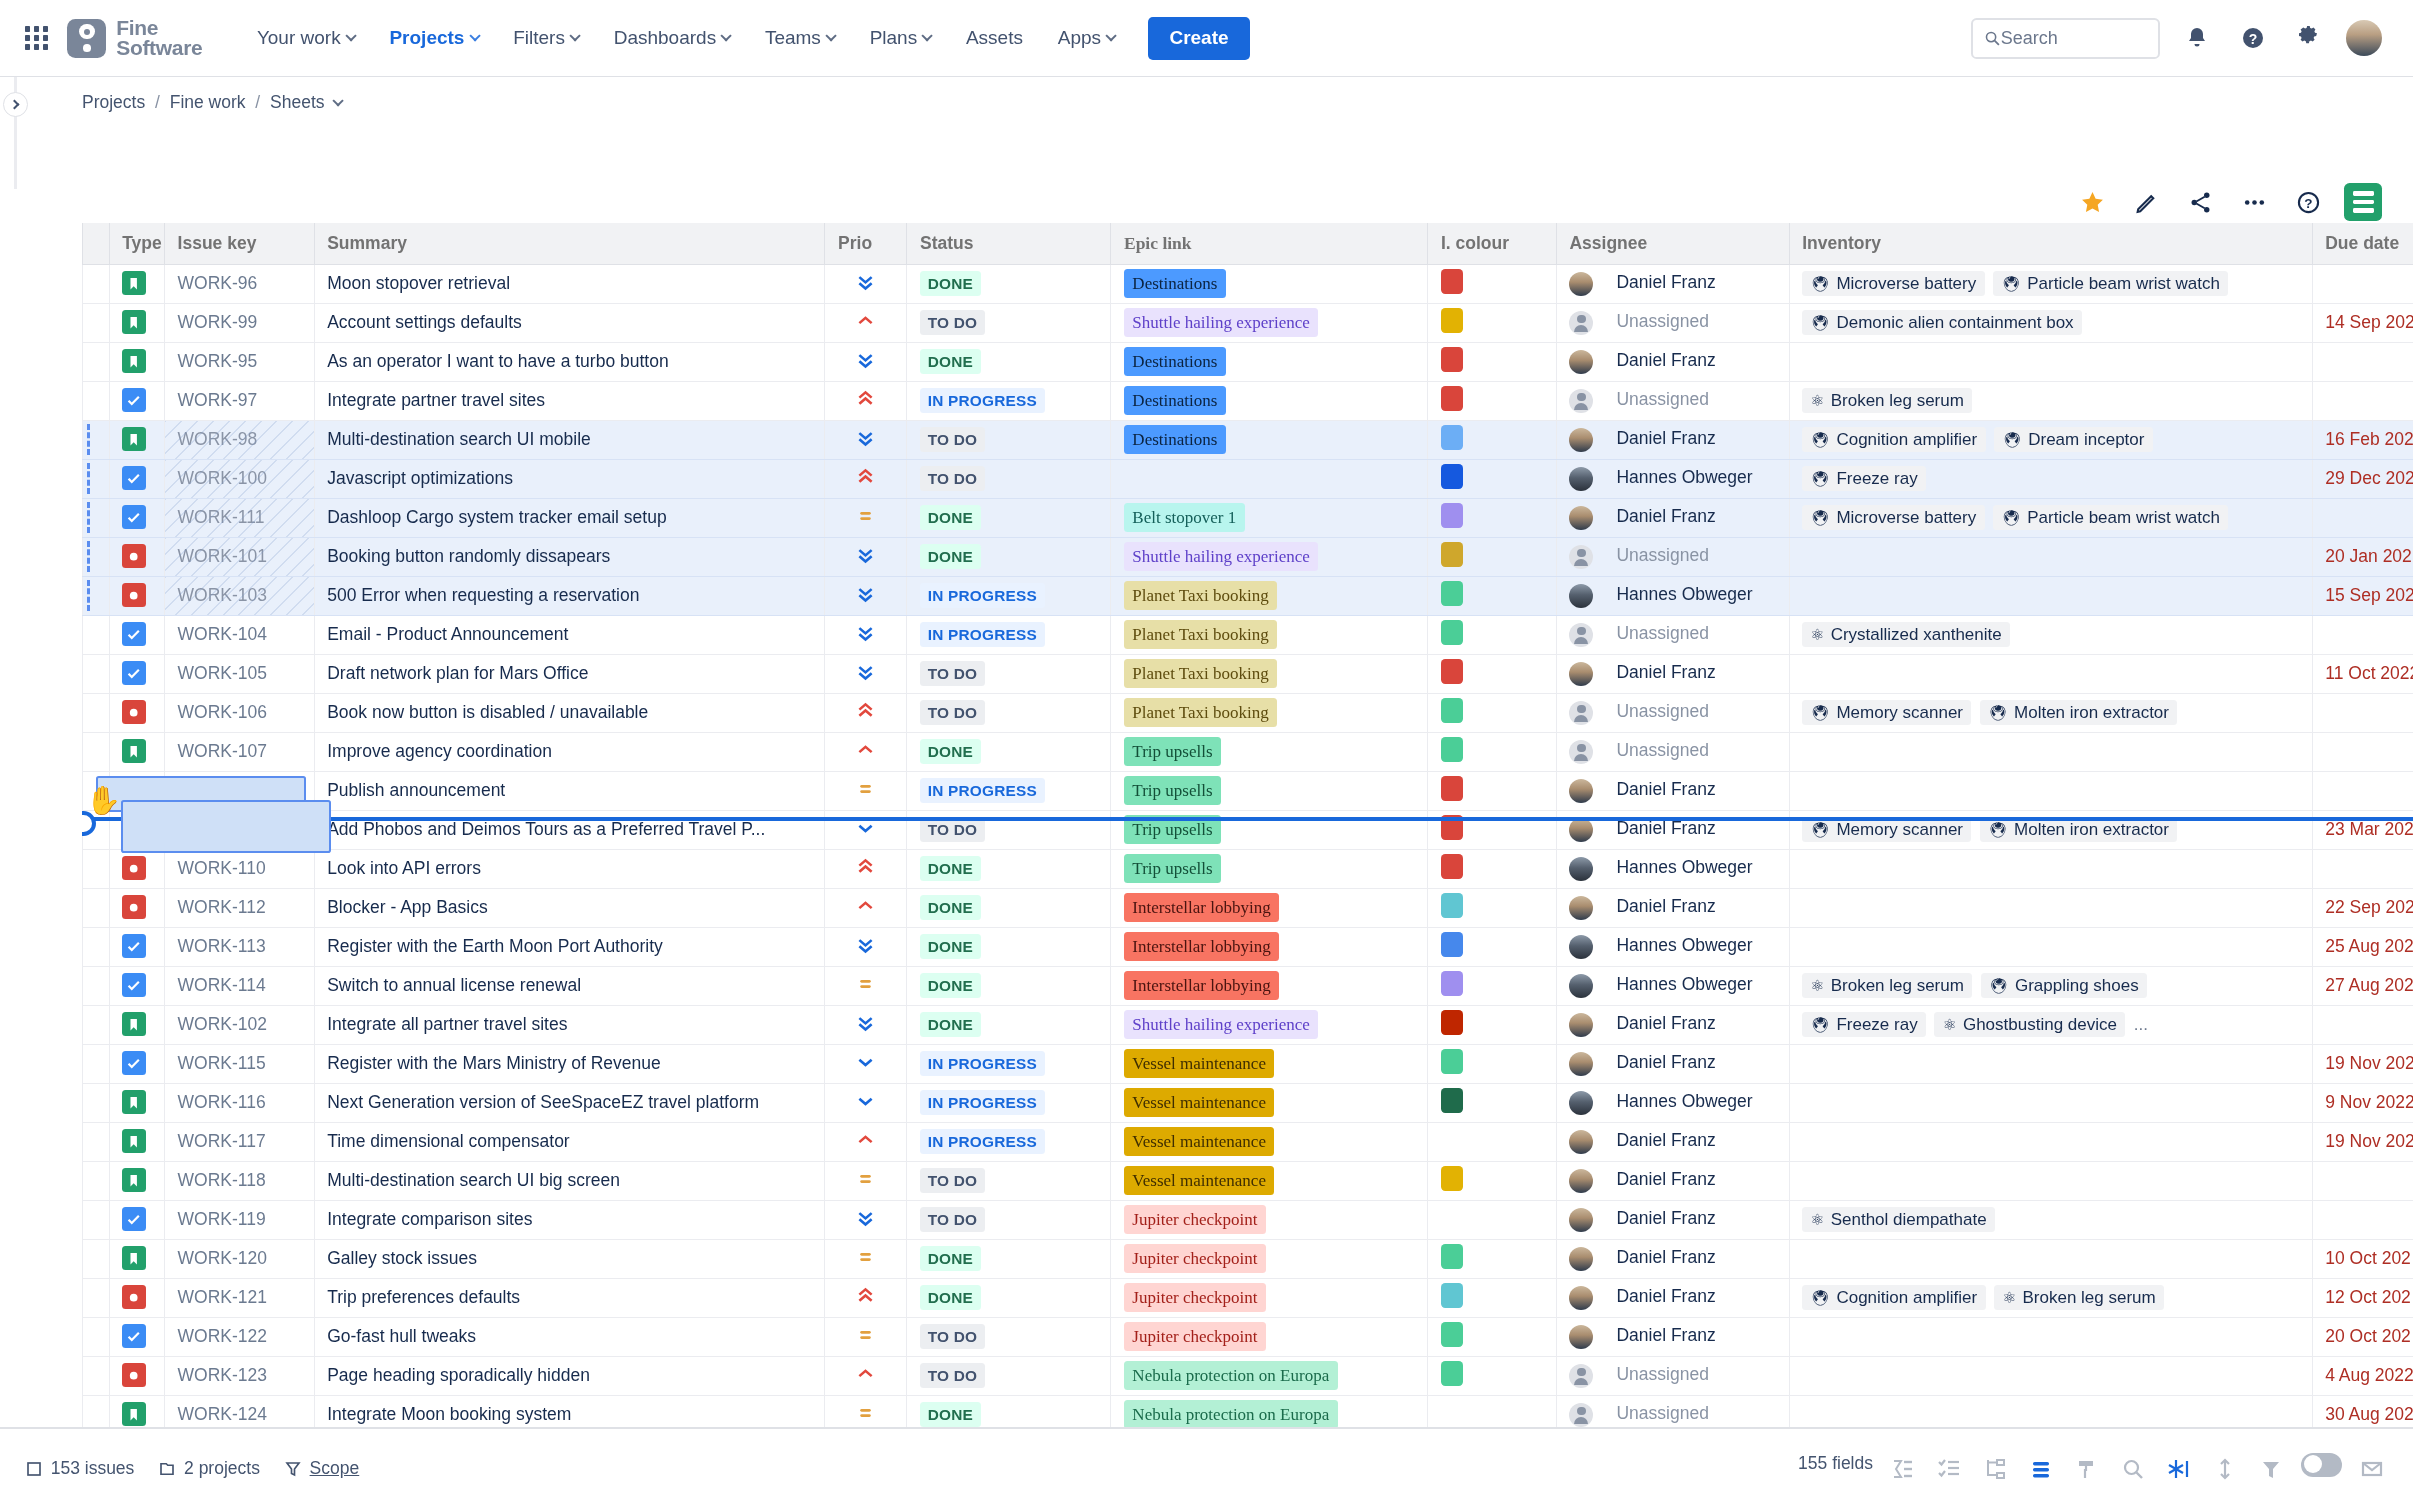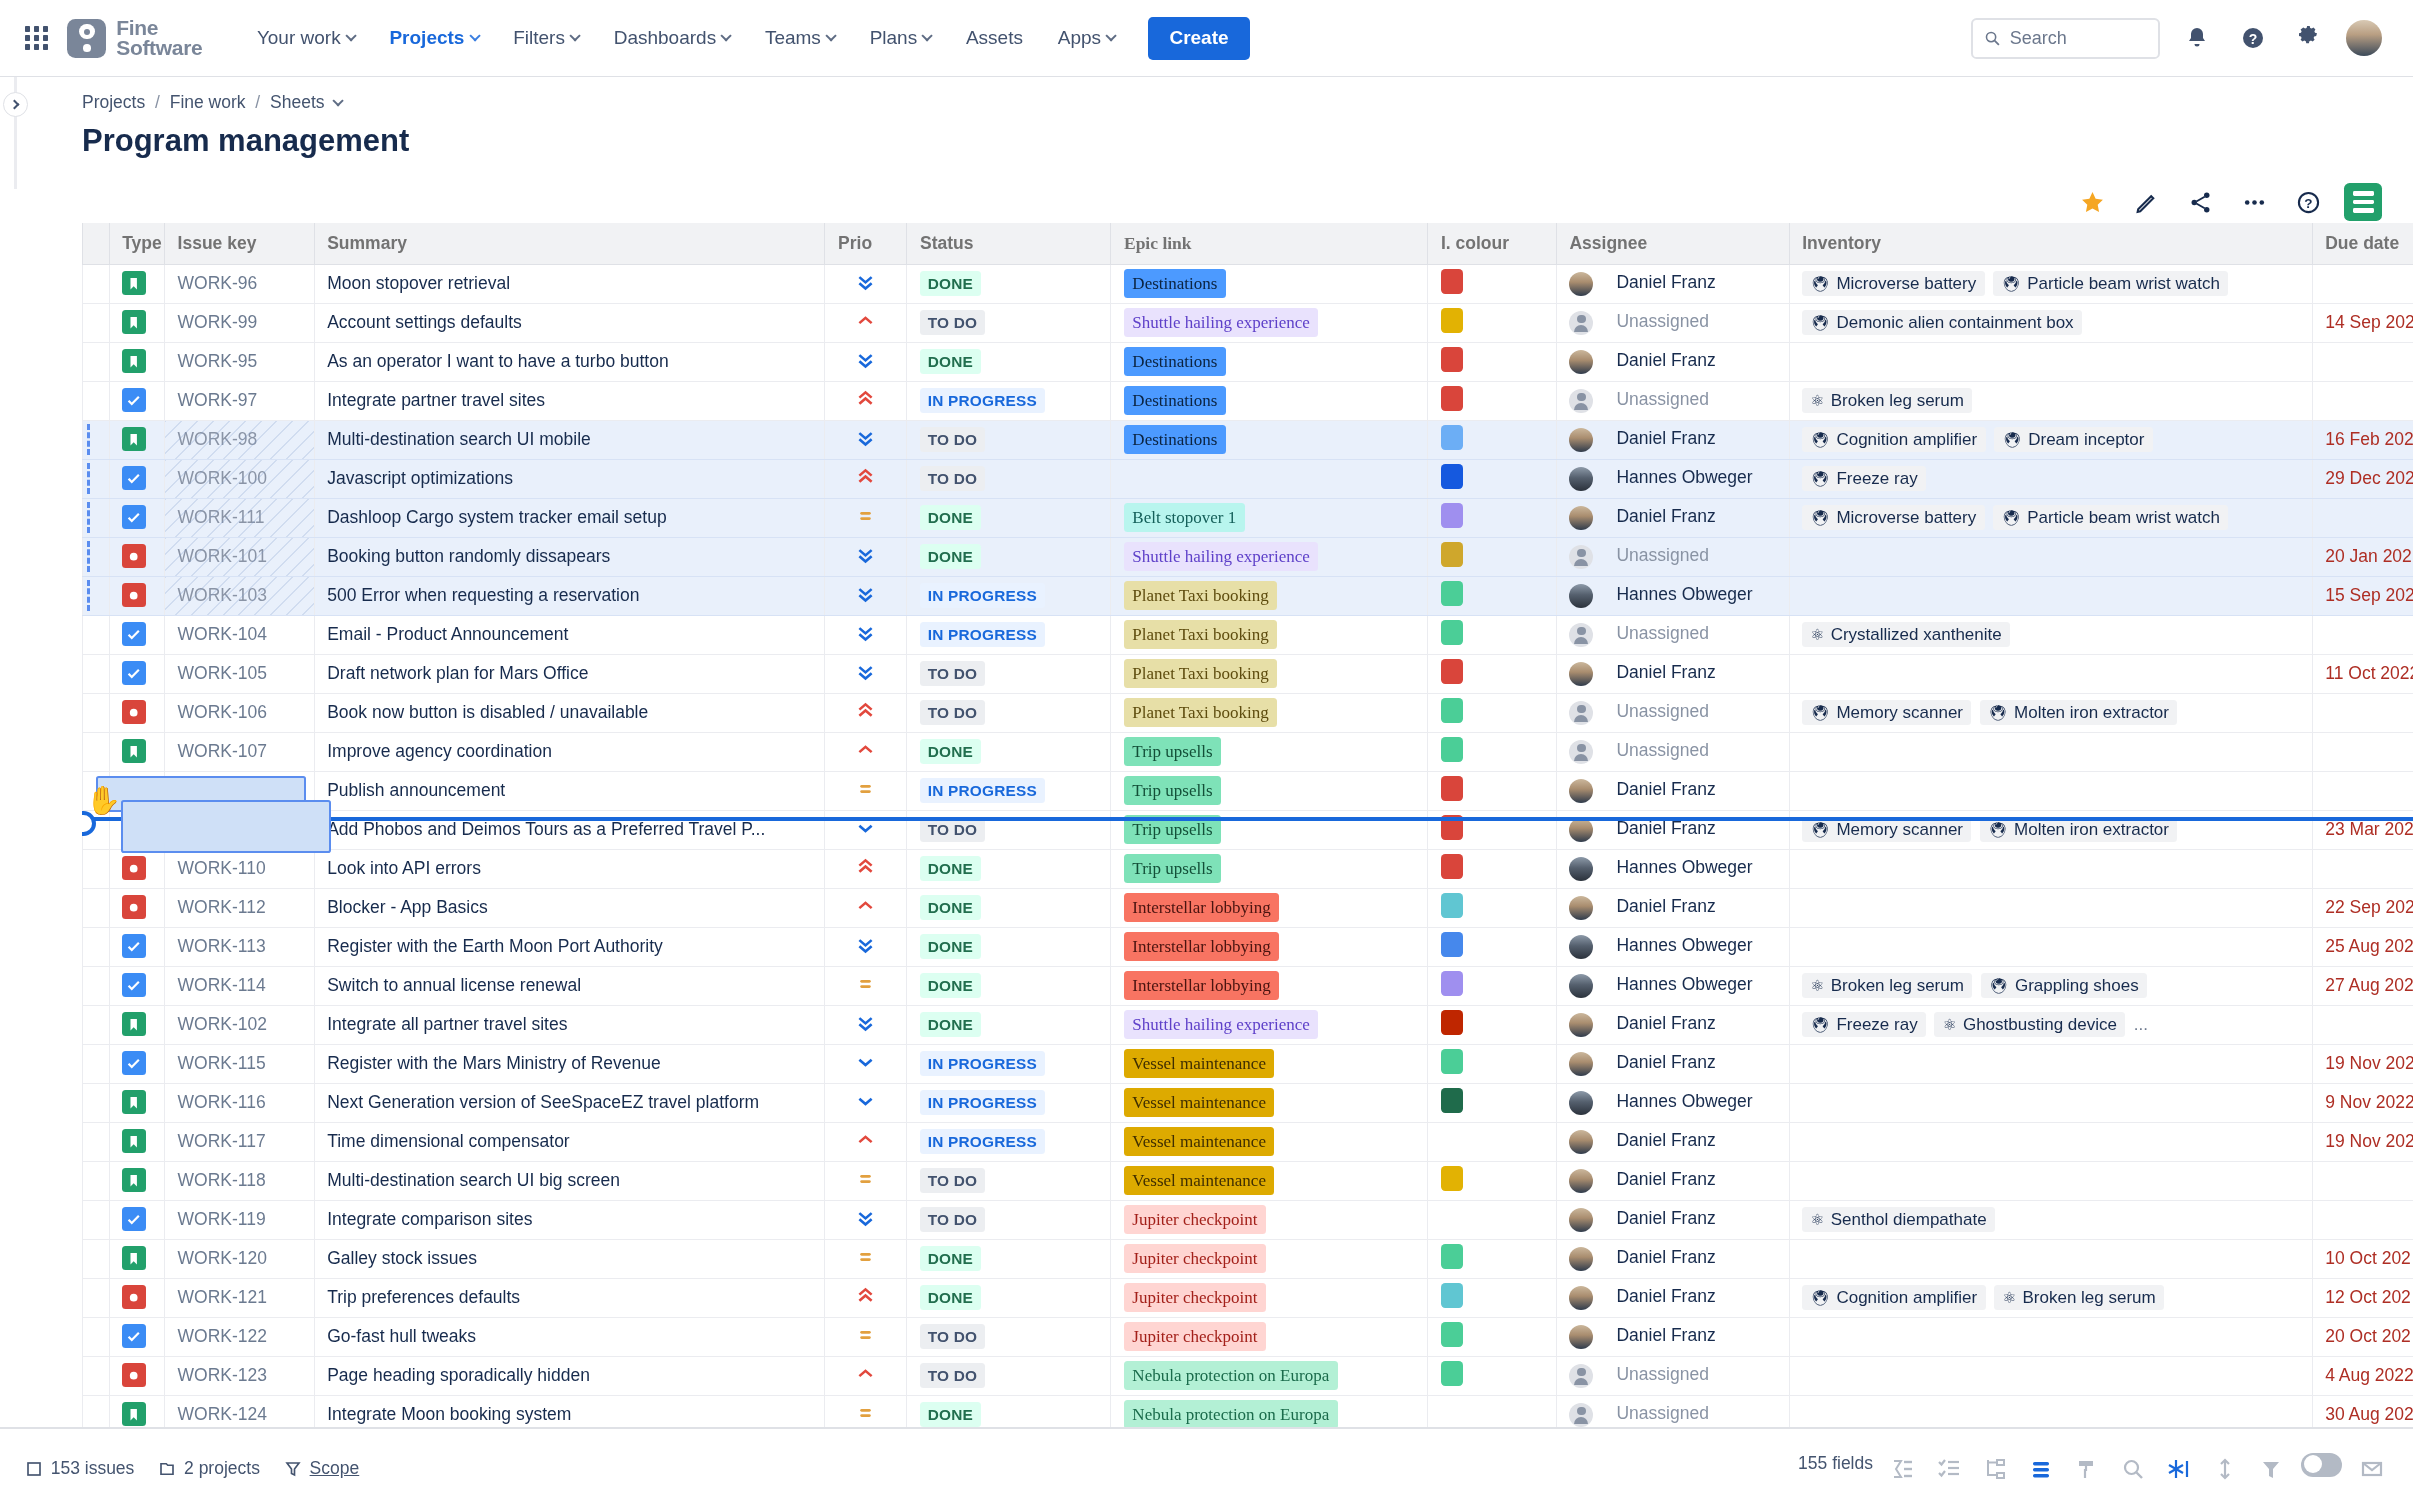--- a/index.html
+++ b/index.html
@@ -36,21 +36,21 @@
   .navitems { display: flex; align-items: center; gap: 4px; }
   .navitem { display: flex; align-items: center; gap: 6.3px; font-size: 19px; color: #42526e;
              padding: 8.4px 15.4px; cursor: pointer; white-space: nowrap; }
   .navitem.active { color: #1868db; font-weight: bold; }
   .chev { display: inline-block; border-left: 2.1px solid currentColor; border-bottom: 2.1px solid currentColor;
           width: 7.7px; height: 7.7px; transform: rotate(-45deg); margin-bottom: 3.5px; opacity: .85; }
   .create-btn { background: #1868db; color: #fff; font-size: 19px; font-weight: bold;
                 padding: 10.5px 21px; border-radius: 4.9px; margin-left: 18px; cursor: pointer; }
   .nav-right { margin-left: auto; display: flex; align-items: center; gap: 19.6px; }
   .searchbox { width: 189px; height: 41px; border: 2.1px solid #dfe1e6; border-radius: 5.6px;
-               display: flex; align-items: center; padding: 0 11.2px; gap: 9px; cursor: text; }
+               display: flex; align-items: center; padding: 0 11.2px; cursor: text; }
   .searchbox .ph { font-size: 18px; color: #6b778c; }
   .icon-btn { width: 36px; height: 36px; display: flex; align-items: center; justify-content: center;
               cursor: pointer; }
   .avatar-top { width: 36px; height: 36px; border-radius: 50%; overflow: hidden;
                 background: linear-gradient(180deg,#d8c9b4 0%,#b99f83 40%,#3c4a5a 100%); cursor: pointer; }
 
   
   .subhead { position: relative; padding: 15.4px 31px 0 82px; height: 112px; }
   .expand-handle { position: absolute; left: 2.8px; top: 15.4px; width: 25px; height: 25px;
                    border: 1.4px solid #dfe1e6; border-radius: 50%; background:#fff;
@@ -269,21 +269,20 @@
     </div>
 
   <div class="crumbs" id="crumbs">
       <a>Projects</a>
       <span class="sep">/</span>
       <a>Fine work</a>
       <span class="sep">/</span>
       <a>Sheets</a>
       <span class="chev"></span>
     </div>
-  <div class="page-title">Program management</div>
 
   <div class="title-actions">
     <div class="icon-btn">
       <svg width="25" height="25" viewBox="0 0 24 24">
           <path d="M12 2l3 6.5 7 .9-5 4.8 1.3 7L12 17.8 5.7 21.2 7 14.2 2 9.4l7-.9z" fill="#f5a623"></path>
         </svg>
     </div>
     <div class="icon-btn">
       <svg width="25" height="25" viewBox="0 0 24 24">
           <path d="M4 18.5L16.5 6l2 2L6 20.5 3.5 21z" fill="none" stroke="#172b4d" stroke-width="2"></path>

